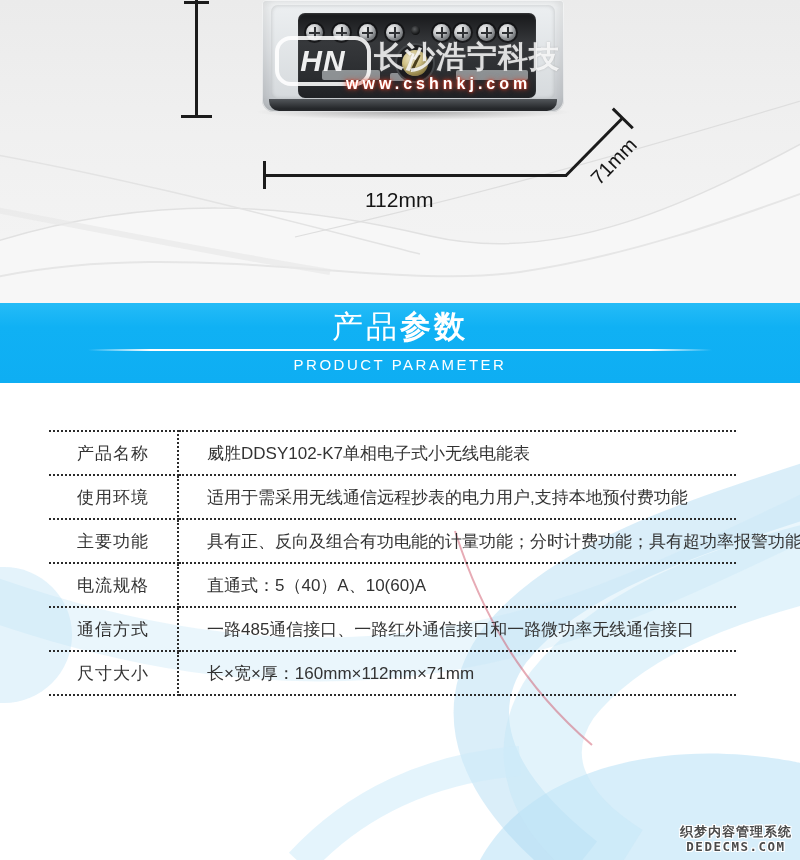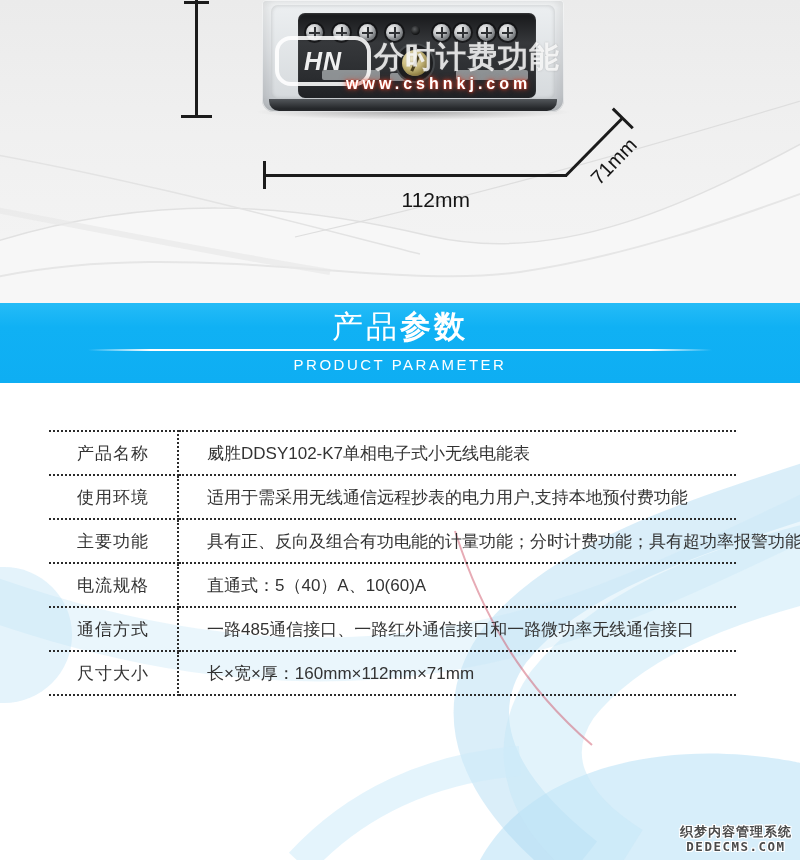--- a/index.html
+++ b/index.html
@@ -33,36 +33,36 @@
     background:radial-gradient(circle at 40% 35%,#5a5c5e,#121314 70%);}
   .seal-screw{position:absolute;left:140px;top:50px;width:26px;height:26px;border-radius:50%;
     background:radial-gradient(circle at 38% 32%,#f3ecd0 0%,#cfc083 40%,#95854a 70%,#5c5026 100%);
     box-shadow:0 0 0 5px #1c1d1f,0 0 0 7px #45484b,0 3px 4px rgba(0,0,0,.4);}
   .seal-screw::before{content:"";position:absolute;left:50%;top:4px;bottom:4px;width:3px;margin-left:-1.5px;
     background:#4a3f1c;transform:rotate(25deg);}
   .meter-bottom{position:absolute;left:7px;right:7px;bottom:1px;height:12px;border-radius:0 0 10px 10px;
     background:linear-gradient(180deg,#53575b,#25272a 80%);}
   .hn-logo{position:absolute;left:13px;top:36px;width:96px;height:50px;border:4px solid rgba(255,255,255,.88);
     border-radius:16px;box-sizing:border-box;display:flex;align-items:center;justify-content:center;
-    color:rgba(255,255,255,.92);font-style:italic;font-weight:800;font-size:25px;letter-spacing:1px;}
+    color:rgba(255,255,255,.92);font-style:italic;font-weight:800;font-size:30px;letter-spacing:1px;}
   .brand-name{position:absolute;left:112px;top:37px;font-size:30px;font-weight:600;letter-spacing:1px;
     color:rgba(255,255,255,.82);white-space:nowrap;text-shadow:0 0 2px rgba(120,120,120,.4);}
   .brand-url{position:absolute;left:84px;top:75px;font-size:16px;font-weight:700;letter-spacing:4px;
     color:#fff;white-space:nowrap;
     text-shadow:0 0 2px rgba(225,60,35,.95),0 0 4px rgba(225,60,35,.8),0 0 7px rgba(225,60,35,.55);}
 
   .dim{position:absolute;background:#1b1b1b;}
   .dim-v-line{left:195px;top:0;width:3px;height:117px;}
   .dim-v-cap-top{left:184px;top:1px;width:25px;height:3px;}
   .dim-v-cap-bot{left:181px;top:115px;width:31px;height:3px;}
   .dim-h-line{left:264px;top:174px;width:303px;height:3px;}
   .dim-h-cap-left{left:263px;top:161px;width:3px;height:28px;}
   .dim-diag{left:566px;top:174px;width:80px;height:3px;transform-origin:0 50%;transform:rotate(-45.5deg);}
   .dim-diag-cap{position:absolute;right:-2px;top:50%;width:3px;height:28px;transform:translateY(-50%);background:#1b1b1b;}
-  .dim-label-w{position:absolute;left:365px;top:188px;width:105px;text-align:right;
+  .dim-label-w{position:absolute;left:365px;top:188px;width:105px;text-align:left;
     font-size:21px;color:#151515;}
   .dim-label-d{position:absolute;left:577px;top:150px;width:74px;text-align:center;
     font-size:20px;color:#151515;transform:rotate(-46deg);}
 
   
   .banner{position:absolute;left:0;top:303px;width:800px;height:80px;
     background:linear-gradient(180deg,#25bcf7 0%,#10b1f4 30%,#0eaef3 100%);}
   .banner-title{position:absolute;top:5px;width:100%;text-align:center;color:#fff;
     font-size:31px;letter-spacing:3px;line-height:38px;}
   .banner-title .t-reg{font-weight:500;}
@@ -124,21 +124,21 @@
       <div class="screw" style="left:192px;"></div>
       <div class="screw" style="left:216px;"></div>
       <div class="screw" style="left:237px;"></div>
       <div class="seal-hole"></div>
       <div class="seal-screw"></div>
       <div class="meter-bottom"></div>
 
       <div class="hn-logo">
         <span>HN</span>
       </div>
-      <div class="brand-name">分时计费功能</div>
+      <div class="brand-name">长沙浩宁科技</div>
       <div class="brand-url">www.cshnkj.com</div>
     </div>
 
     <div class="dim dim-v-line"></div>
     <div class="dim dim-v-cap-top"></div>
     <div class="dim dim-v-cap-bot"></div>
     <div class="dim dim-h-line"></div>
     <div class="dim dim-h-cap-left"></div>
     <div class="dim dim-diag">
       <div class="dim-diag-cap"></div>

